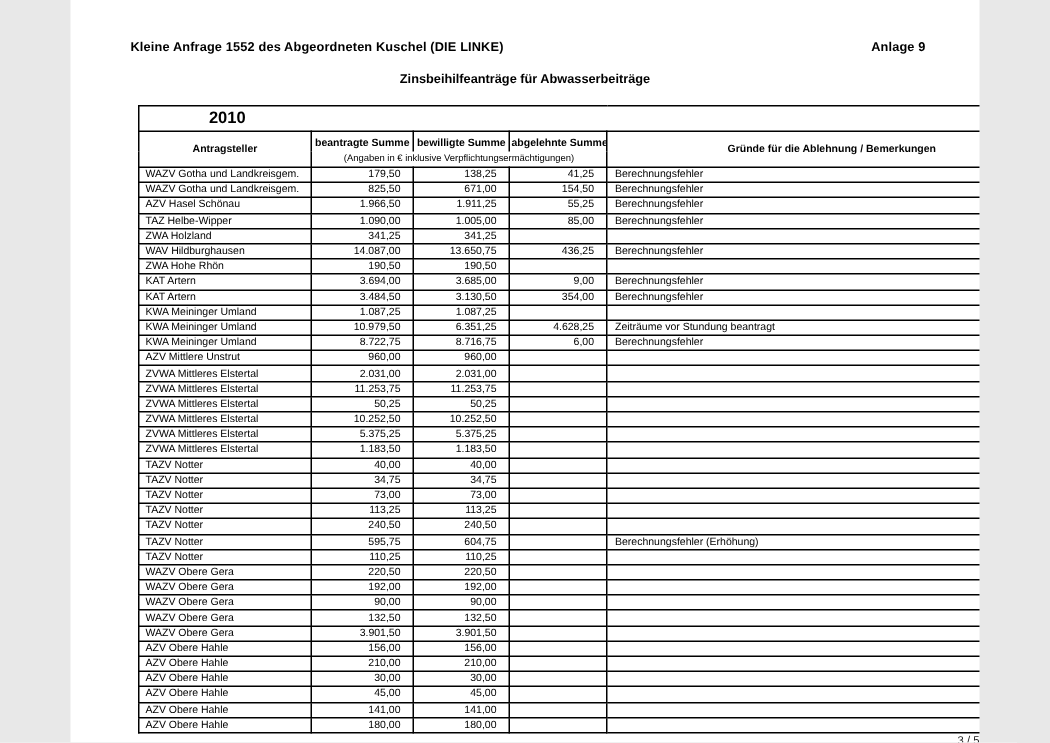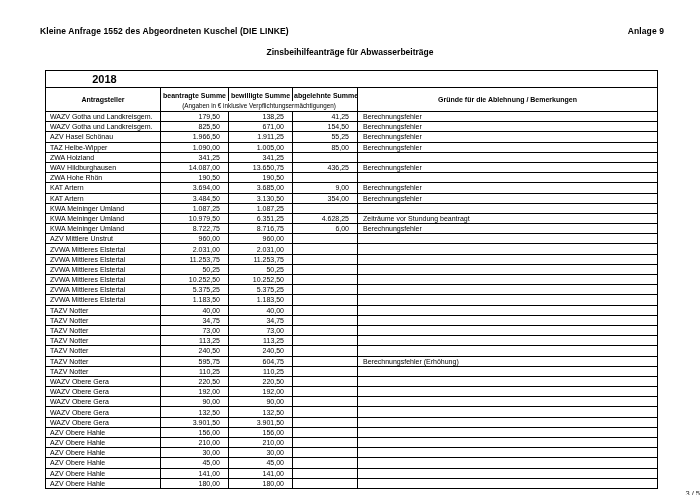--- a/index.html
+++ b/index.html
@@ -1,17 +1,17 @@
 <!DOCTYPE html>
 <html><head>
 <meta charset="utf-8">
 <style>
   html,body { margin:0; padding:0; background:#e8e8e8; }
   .page {
-    position:relative; width:700px; height:495px; background:#ffffff;
+    position:relative; width:606px; height:495px; background:#ffffff;
     font-family:"Liberation Sans", sans-serif; color:#000;
     margin:0 auto; overflow:hidden;
   }
   .doc-header {
     position:absolute; top:26px; left:40px; right:36px;
     display:flex; justify-content:space-between;
     font-size:8.5px; font-weight:bold; letter-spacing:0.1px;
   }
   .doc-title {
     position:absolute; top:47px; left:0; width:100%;
@@ -53,21 +53,21 @@
     <colgroup>
       <col style="width:115px">
       <col style="width:68px">
       <col style="width:64px">
       <col style="width:65px">
       <col style="width:300px">
     </colgroup>
     <thead>
       <tr class="year-row">
         <td colspan="5">
-          <div class="year">2018</div>
+          <div class="year">2010</div>
         </td>
       </tr>
       <tr class="head1">
         <td rowspan="2">Antragsteller</td>
         <td class="h-sum">beantragte Summe</td>
         <td class="h-sum">bewilligte Summe</td>
         <td class="h-sum">abgelehnte Summe</td>
         <td rowspan="2">Gründe für die Ablehnung / Bemerkungen</td>
       </tr>
       <tr class="head2">

